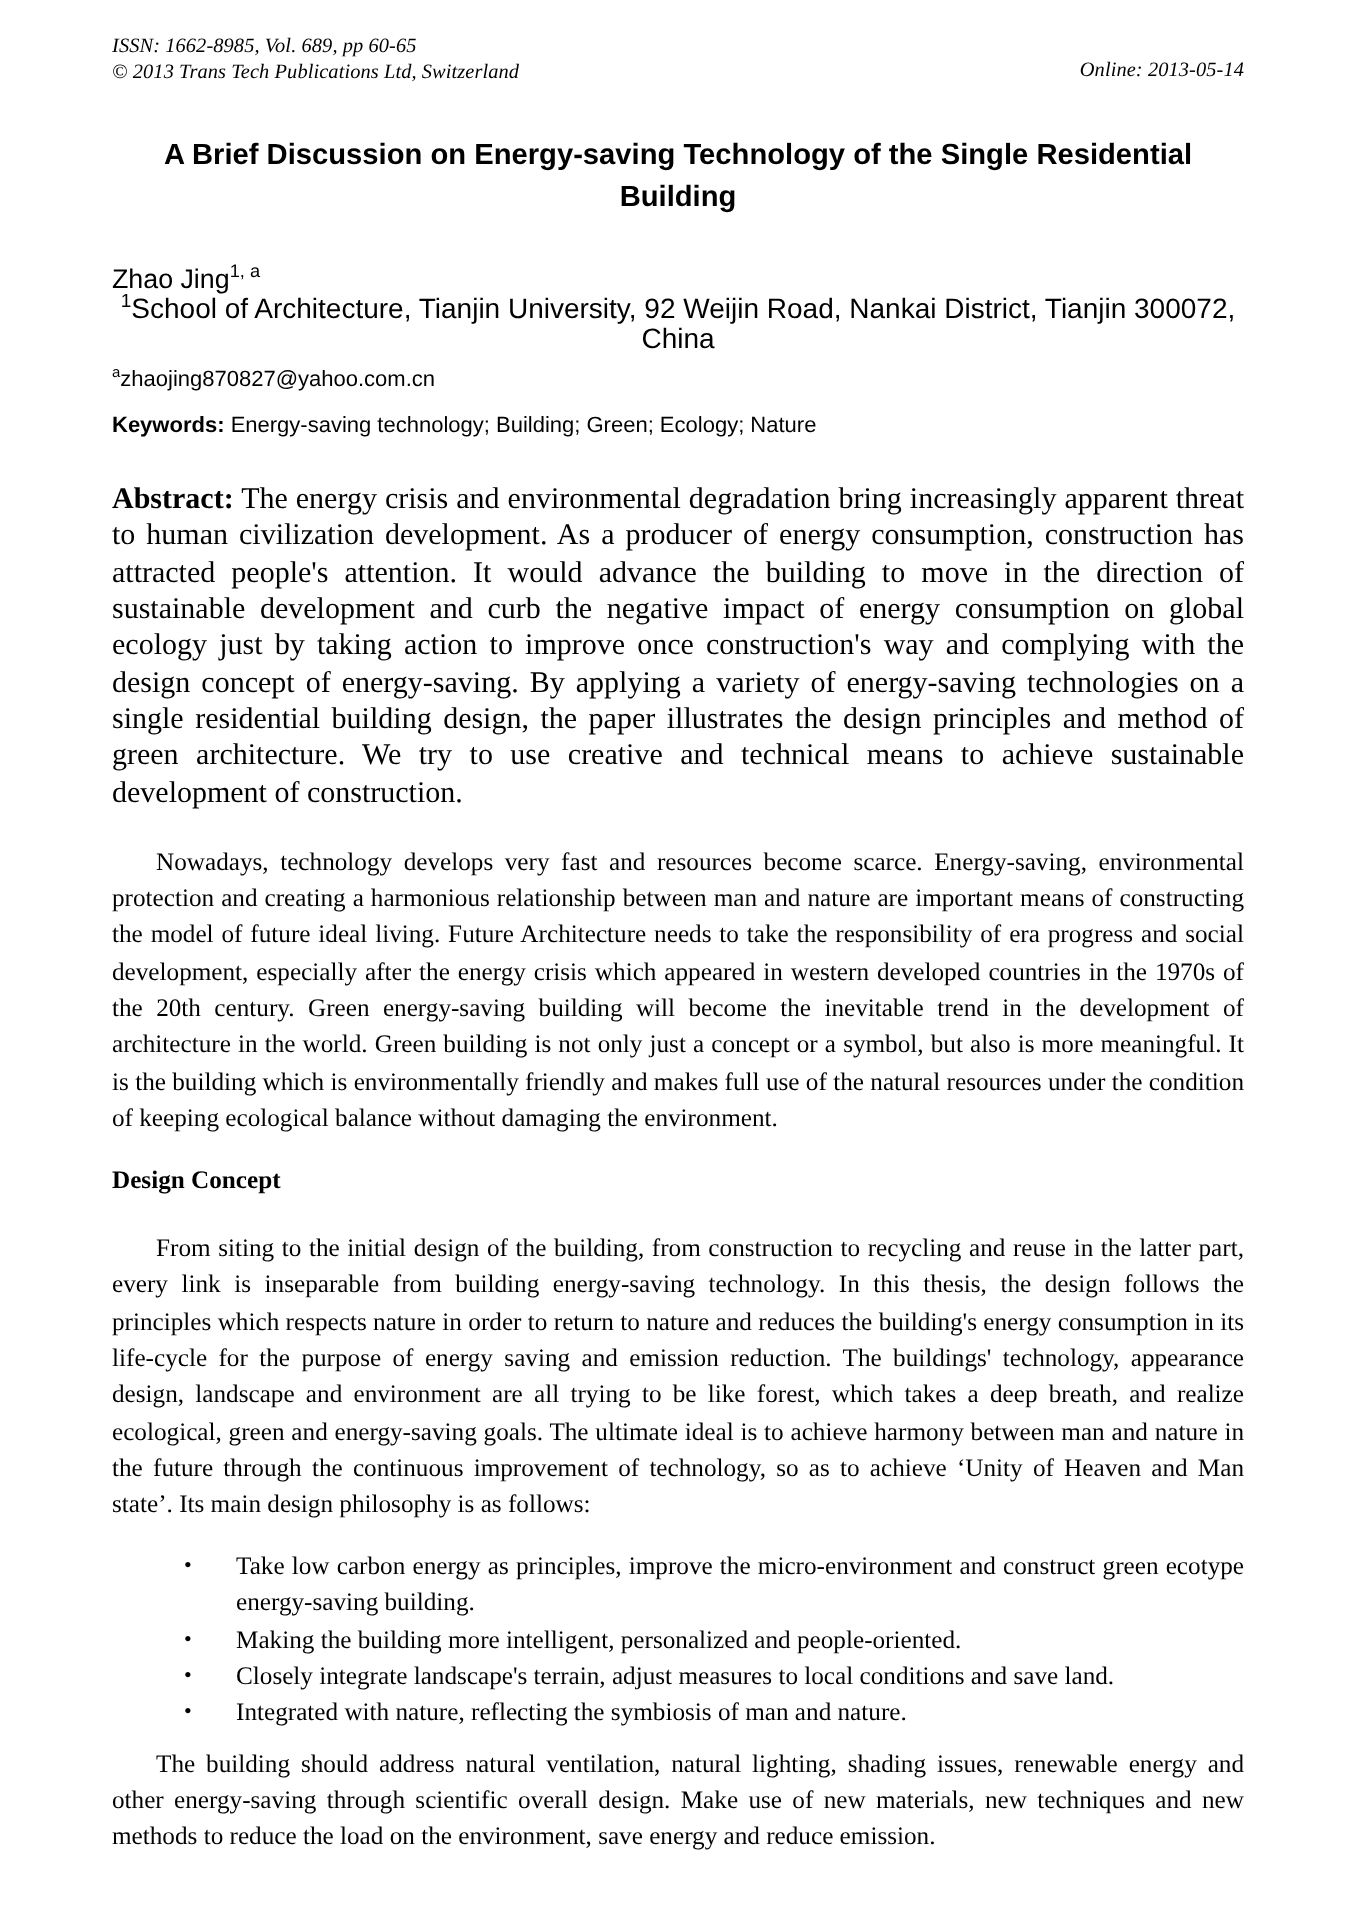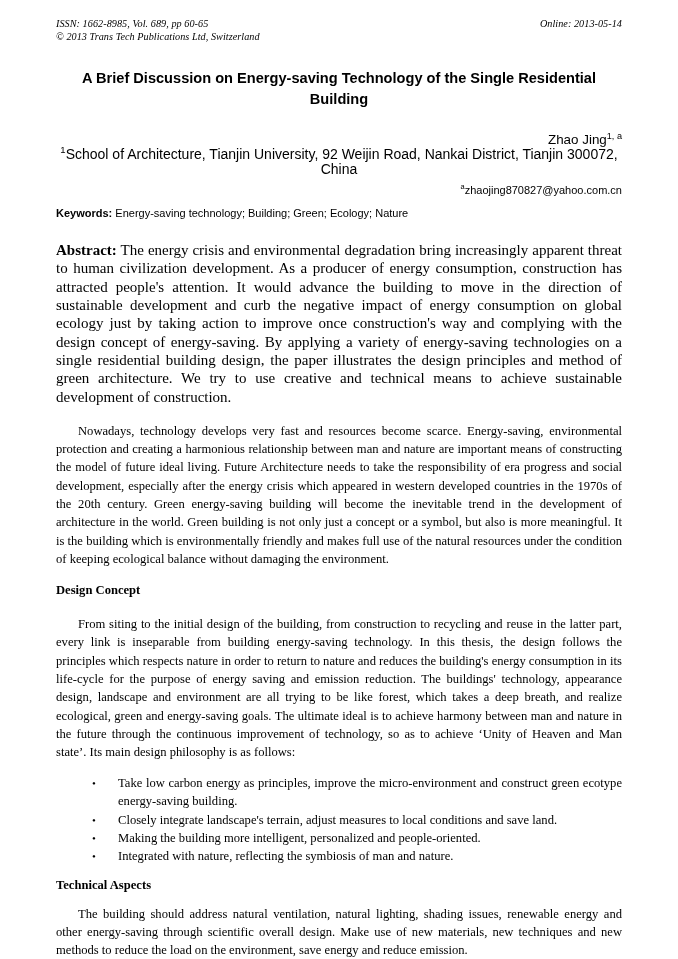--- a/index.html
+++ b/index.html
@@ -28,21 +28,21 @@
     position: relative;
     font-family: "Liberation Serif", "DejaVu Serif", serif;
     font-style: italic;
     font-size: 10.2px;
     line-height: 12.6px;
     letter-spacing: 0.05px;
   }
   .journal-header .online {
     position: absolute;
     right: 0;
-    top: 0;
+    top: 12px;
     font-style: italic;
     font-size: 10.2px;
     white-space: nowrap;
   }
   .journal-header .meta-line {
     display: block;
     white-space: nowrap;
   }
 
   
@@ -52,33 +52,33 @@
     font-size: 14.6px;
     line-height: 21px;
     text-align: center;
     margin: 25px 18px 0 18px;
   }
 
   
   .author-line {
     font-family: "Liberation Sans", "DejaVu Sans", sans-serif;
     font-size: 13.4px;
-    text-align: right;
+    text-align: left;
     margin-top: 22px;
   }
   .affiliation-line {
     font-family: "Liberation Sans", "DejaVu Sans", sans-serif;
     font-size: 14px;
     text-align: center;
     line-height: 15px;
   }
   .email-line {
     font-family: "Liberation Sans", "DejaVu Sans", sans-serif;
     font-size: 11px;
-    text-align: right;
+    text-align: left;
     margin-top: 6px;
     line-height: 15px;
   }
   sup {
     font-size: 0.68em;
     vertical-align: super;
     line-height: 0;
   }
 
   
@@ -182,21 +182,20 @@
     <span>The energy crisis and environmental degradation bring increasingly apparent threat to human civilization development. As a producer of energy consumption, construction has attracted people's attention. It would advance the building to move in the direction of sustainable development and curb the negative impact of energy consumption on global ecology just by taking action to improve once construction's way and complying with the design concept of energy-saving. By applying a variety of energy-saving technologies on a single residential building design, the paper illustrates the design principles and method of green architecture. We try to use creative and technical means to achieve sustainable development of construction.</span>
   </div>
 
   <p class="body-para">Nowadays, technology develops very fast and resources become scarce. Energy-saving, environmental protection and creating a harmonious relationship between man and nature are important means of constructing the model of future ideal living. Future Architecture needs to take the responsibility of era progress and social development, especially after the energy crisis which appeared in western developed countries in the 1970s of the 20th century. Green energy-saving building will become the inevitable trend in the development of architecture in the world. Green building is not only just a concept or a symbol, but also is more meaningful. It is the building which is environmentally friendly and makes full use of the natural resources under the condition of keeping ecological balance without damaging the environment.</p>
 
   <h2 class="section-heading">Design Concept</h2>
   <p class="body-para">From siting to the initial design of the building, from construction to recycling and reuse in the latter part, every link is inseparable from building energy-saving technology. In this thesis, the design follows the principles which respects nature in order to return to nature and reduces the building's energy consumption in its life-cycle for the purpose of energy saving and emission reduction. The buildings' technology, appearance design, landscape and environment are all trying to be like forest, which takes a deep breath, and realize ecological, green and energy-saving goals. The ultimate ideal is to achieve harmony between man and nature in the future through the continuous improvement of technology, so as to achieve ‘Unity of Heaven and Man  state’. Its main design philosophy is as follows:</p>
 
   <ul class="bullet-list">
     <li>Take low carbon energy as principles, improve the micro-environment and construct green ecotype energy-saving building.</li>
+    <li class="no-justify">Making the building more intelligent, personalized and people-oriented.</li>
     <li class="no-justify">Closely integrate landscape's terrain, adjust measures to local conditions and save land.</li>
-    <li class="no-justify">Making the building more intelligent, personalized and people-oriented.</li>
     <li class="no-justify">Integrated with nature, reflecting the symbiosis of man and nature.</li>
   </ul>
 
-  <h2 class="section-heading">Technical Aspects</h2>
   <p class="body-para tight">The building should address natural ventilation, natural lighting, shading issues, renewable energy and other energy-saving through scientific overall design. Make use of new materials, new techniques and new methods to reduce the load on the environment, save energy and reduce emission.</p>
 
 </div>
 
 </body></html>

